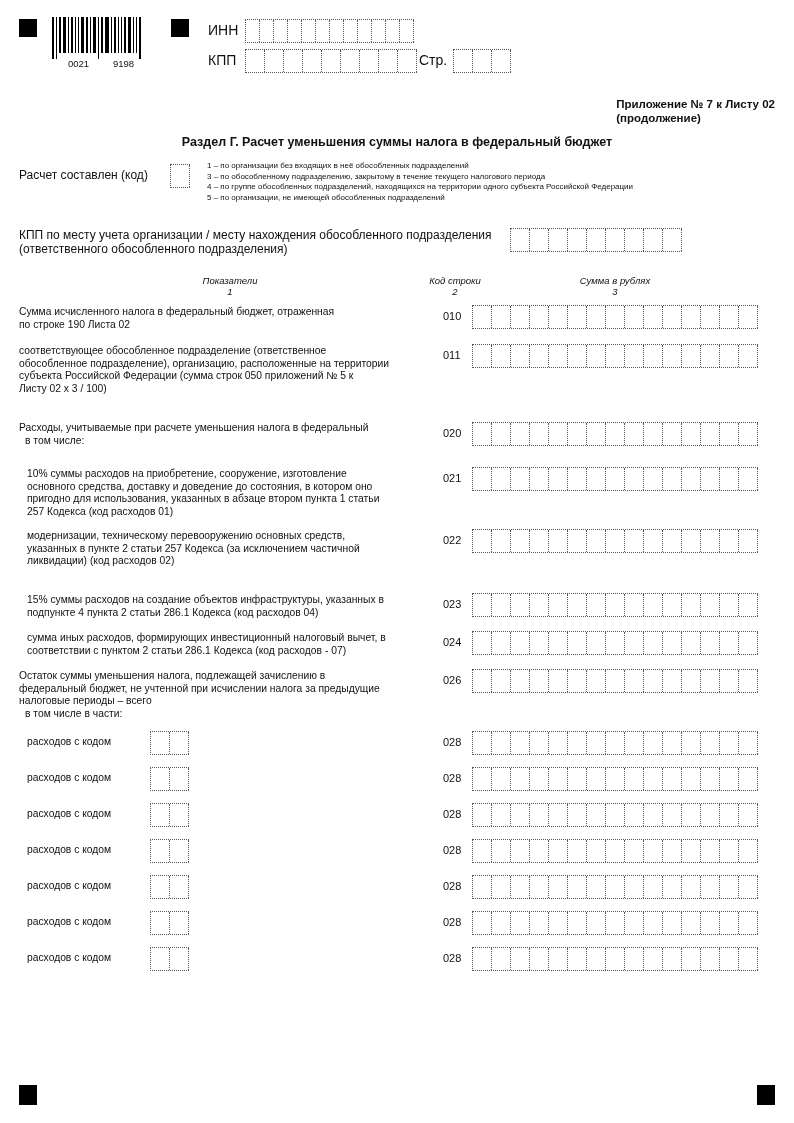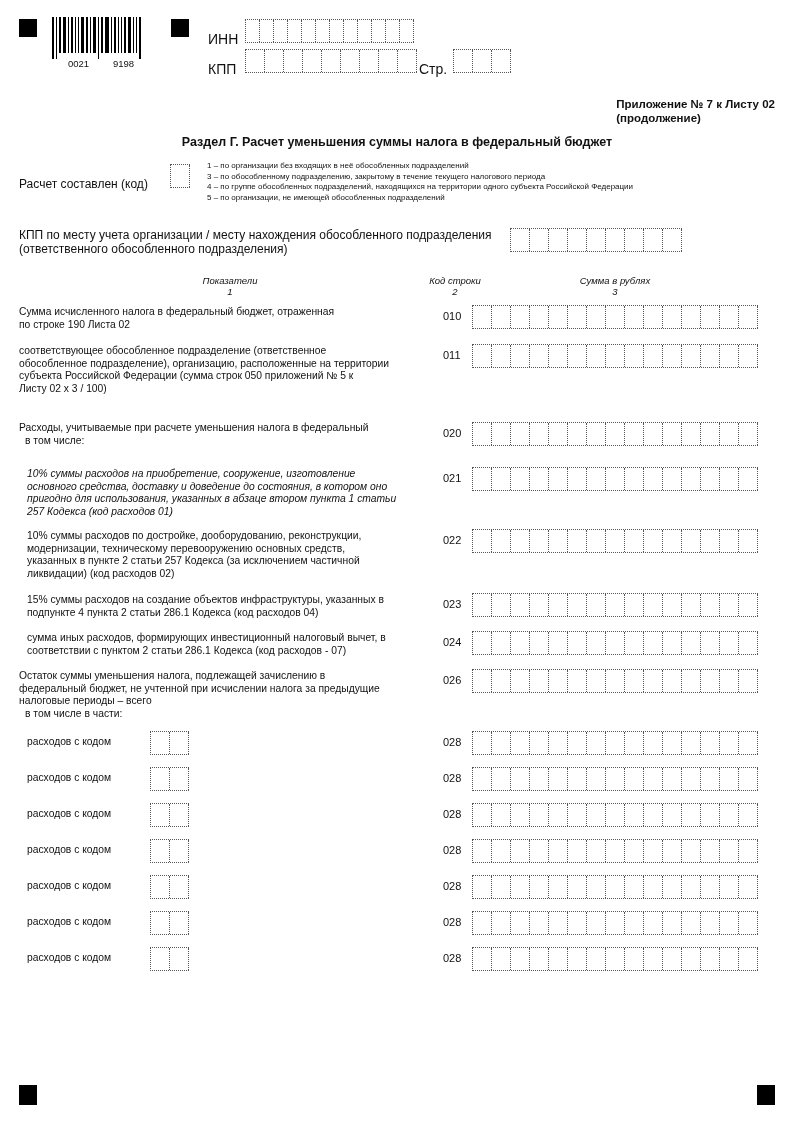--- a/index.html
+++ b/index.html
@@ -5,21 +5,21 @@
   html, body { margin: 0; padding: 0; background: #ffffff; }
   body { width: 794px; height: 1123px; position: relative; overflow: hidden;
          font-family: "Liberation Sans", sans-serif; color: #111; }
   .abs { position: absolute; }
   .marker { position: absolute; background: #000; }
   .cells { position: absolute; display: flex; height: 22px;
            border-top: 1px dotted #555; border-bottom: 1px dotted #555; border-left: 1px dotted #555; }
   .cells .cell { width: 18px; height: 22px; border-right: 1px dotted #555; box-sizing: border-box; position: relative; }
   .cells .cell::before { content:""; position:absolute; left:-1px; top:6px; height:8px; border-left:1px dotted #777; display:none; }
   .txt { position: absolute; font-size: 10.3px; line-height: 12.6px; }
-  .lbl { position: absolute; font-size: 12.5px; margin-top: 9px; }
+  .lbl { position: absolute; font-size: 12.5px; }
   .code { position: absolute; font-size: 11px; left: 443px; }
   .hdr { position: absolute; font-size: 9.5px; font-style: italic; text-align: center; line-height: 11px; }
   .legend { position: absolute; left: 207px; top: 161px; font-size: 8px; line-height: 10.5px; }
   .barcode { position: absolute; left: 52px; top: 17px; width: 102px; height: 40px; display:flex; align-items:flex-start; }
   .barcode span { display:block; background:#000; height: 40px; margin-right: 2px; }
   .bc-num { position:absolute; font-size: 9.5px; }
 </style>
 </head>
 <body>
 
@@ -200,21 +200,21 @@
       <div class="cell" style="width: 19px;"></div>
       <div class="cell" style="width: 19px;"></div>
       <div class="cell" style="width: 19px;"></div>
       <div class="cell" style="width: 19px;"></div>
       <div class="cell" style="width: 19px;"></div>
       <div class="cell" style="width: 19px;"></div>
       <div class="cell" style="width: 19px;"></div>
       <div class="cell" style="width: 19px;"></div>
       <div class="cell" style="width: 19px;"></div>
     </div>
-    <div class="txt" style="left: 27px; top: 468px; font-style: italic;">
+    <div class="txt" style="left: 27px; top: 468px;">
       <div>10% суммы расходов на приобретение, сооружение, изготовление</div>
       <div>основного средства, доставку и доведение до состояния, в котором оно</div>
       <div>пригодно для использования, указанных в абзаце втором пункта 1 статьи</div>
       <div>257 Кодекса (код расходов 01)</div>
     </div>
     <span class="code" style="top: 472px;">021</span>
     <div class="cells" style="left: 472px; top: 467px;">
       <div class="cell" style="width: 19px;"></div>
       <div class="cell" style="width: 19px;"></div>
       <div class="cell" style="width: 19px;"></div>
@@ -225,21 +225,20 @@
       <div class="cell" style="width: 19px;"></div>
       <div class="cell" style="width: 19px;"></div>
       <div class="cell" style="width: 19px;"></div>
       <div class="cell" style="width: 19px;"></div>
       <div class="cell" style="width: 19px;"></div>
       <div class="cell" style="width: 19px;"></div>
       <div class="cell" style="width: 19px;"></div>
       <div class="cell" style="width: 19px;"></div>
     </div>
     <div class="txt" style="left: 27px; top: 530px;">
-      <div>10% суммы расходов по достройке, дооборудованию, реконструкции,</div>
       <div>модернизации, техническому перевооружению основных средств,</div>
       <div>указанных в пункте 2 статьи 257 Кодекса (за исключением частичной</div>
       <div>ликвидации) (код расходов 02)</div>
     </div>
     <span class="code" style="top: 534px;">022</span>
     <div class="cells" style="left: 472px; top: 529px;">
       <div class="cell" style="width: 19px;"></div>
       <div class="cell" style="width: 19px;"></div>
       <div class="cell" style="width: 19px;"></div>
       <div class="cell" style="width: 19px;"></div>

